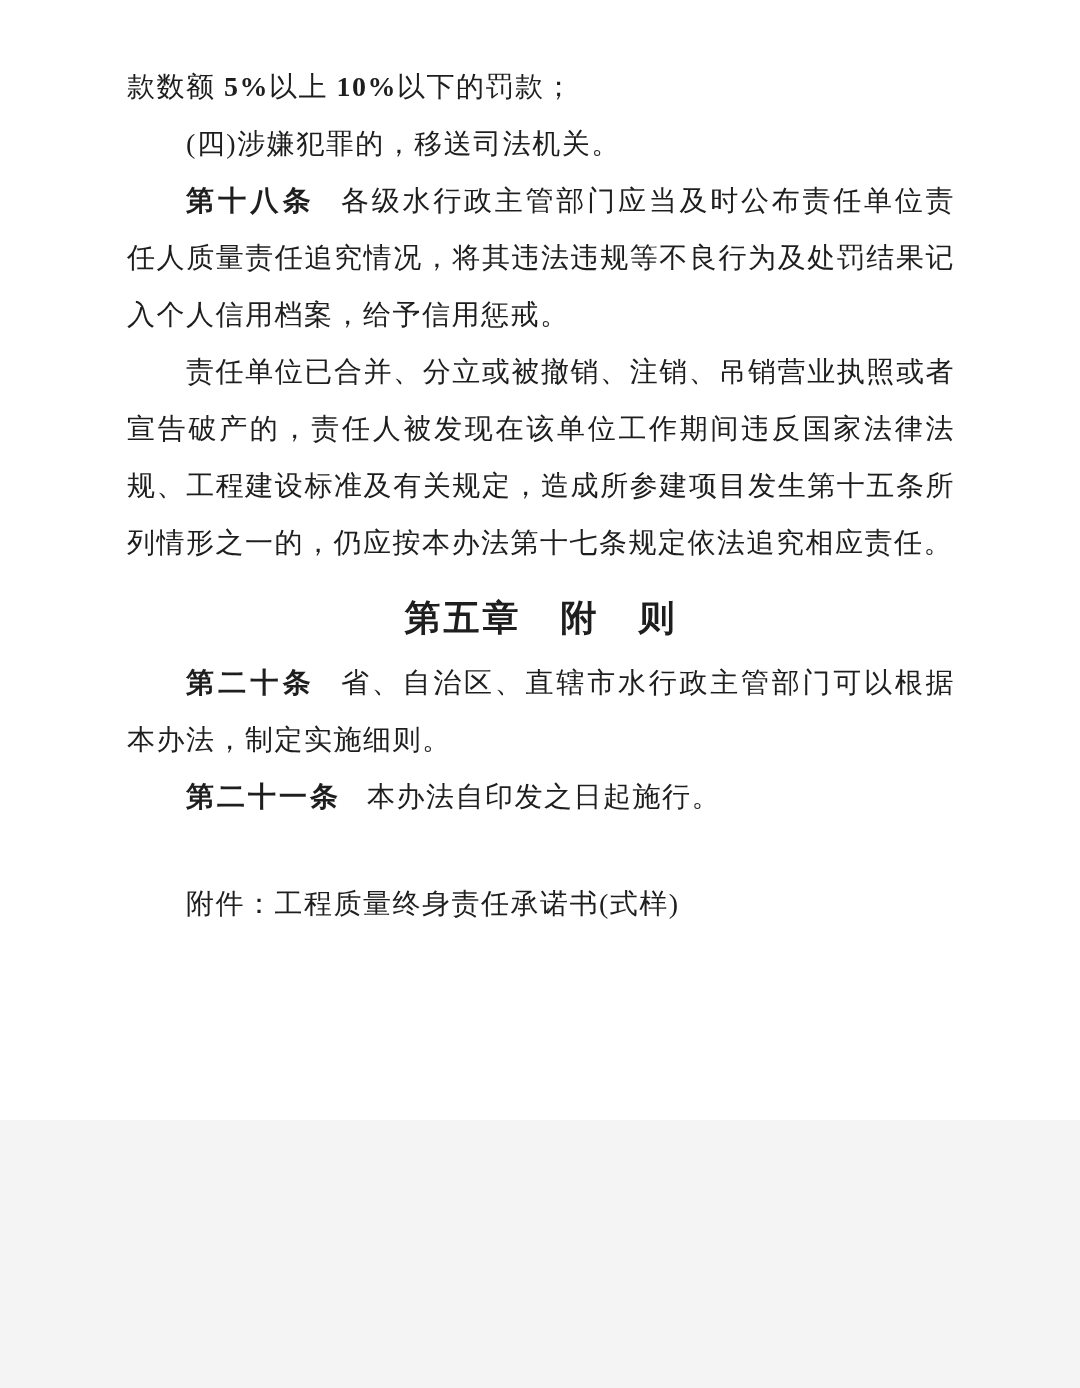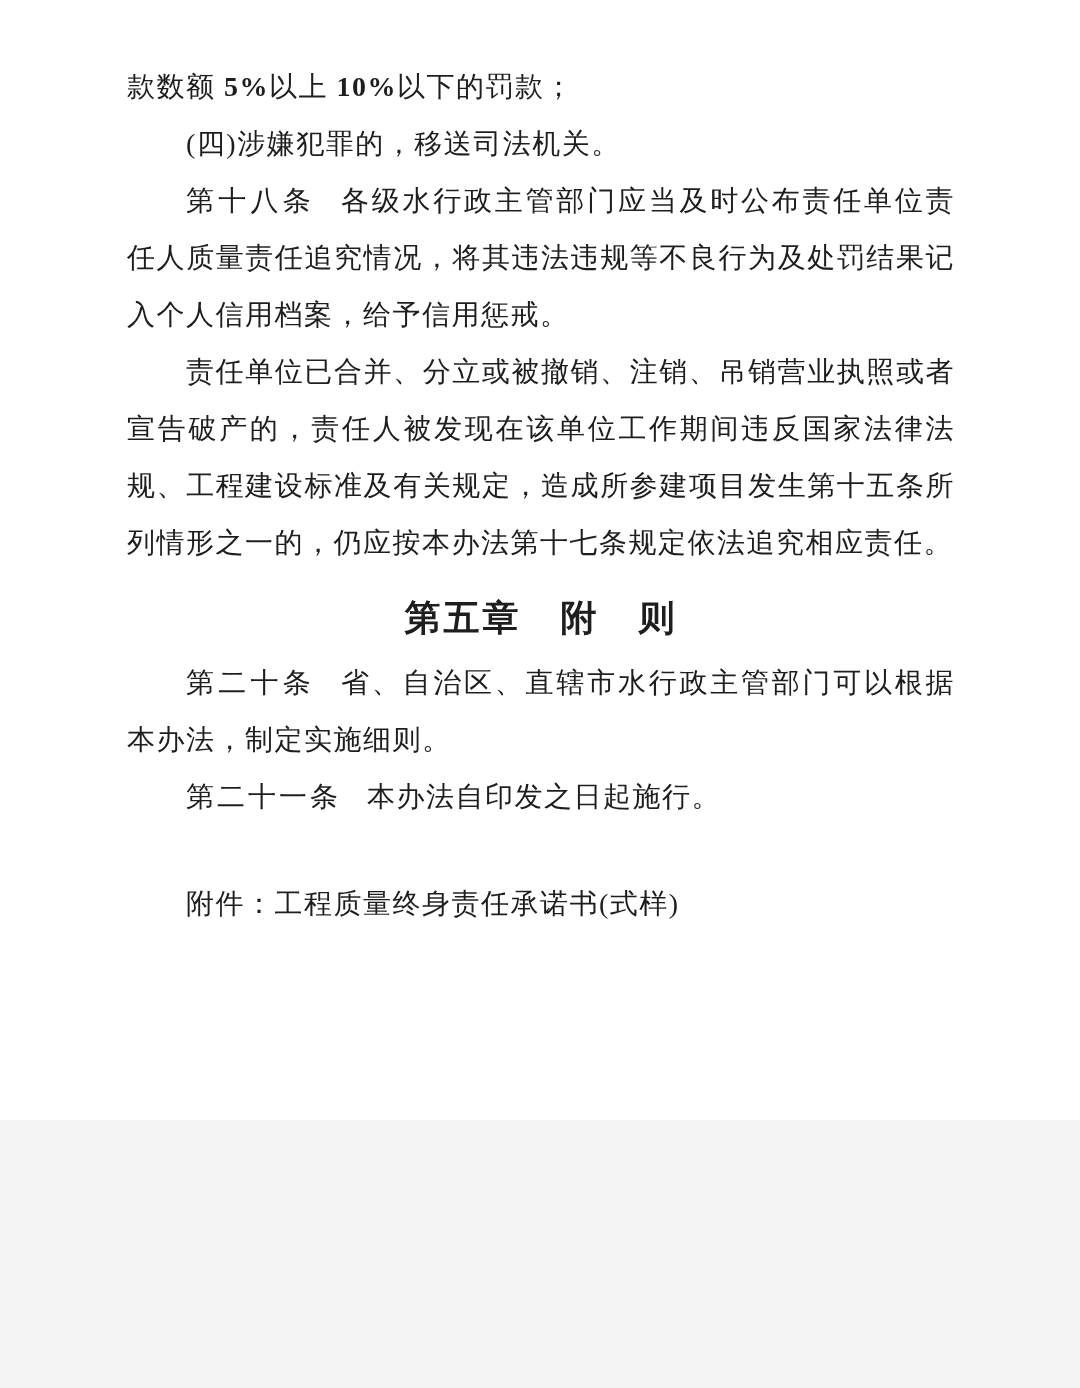--- a/index.html
+++ b/index.html
@@ -24,21 +24,21 @@
     font-size: 28px;
     line-height: 57px;
     letter-spacing: 1.5px;
     color: #1e1e1e;
     text-align: justify;
     text-align-last: left;
   }
   .para.indent { text-indent: 59px; }
   .para .bold { font-weight: 700; }
   .para .lead {
-    font-weight: 400;
+    font-weight: 700;
     margin-right: 26px;
     font-family: "Liberation Sans", "DejaVu Sans", sans-serif;
     letter-spacing: 3px;
     margin-top: 16px;
   }
   .para.chapter-heading {
     text-align: center;
     text-align-last: center;
     font-size: 36px;
     font-weight: 700;

